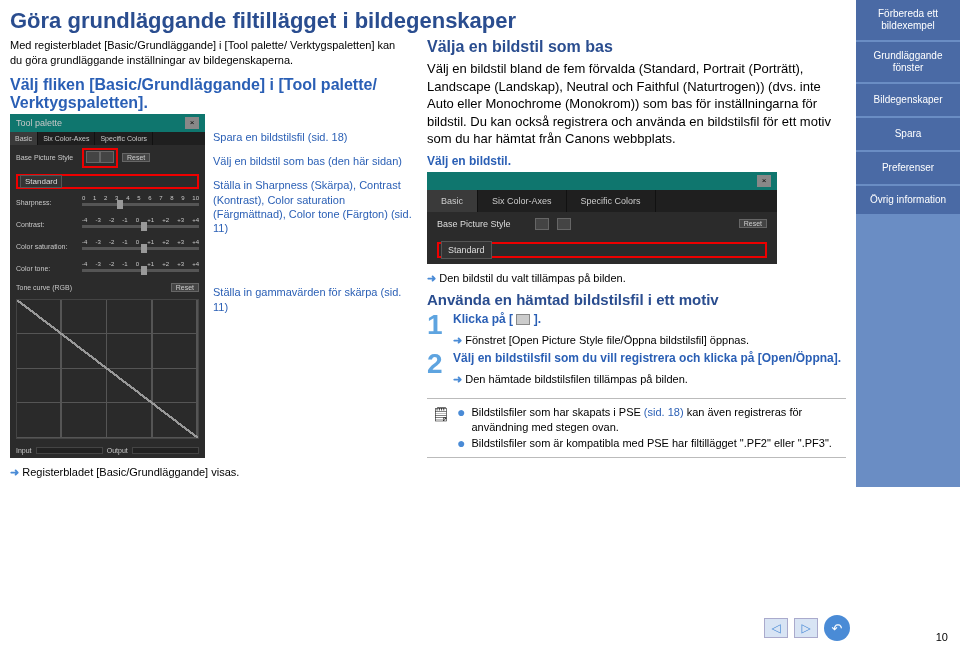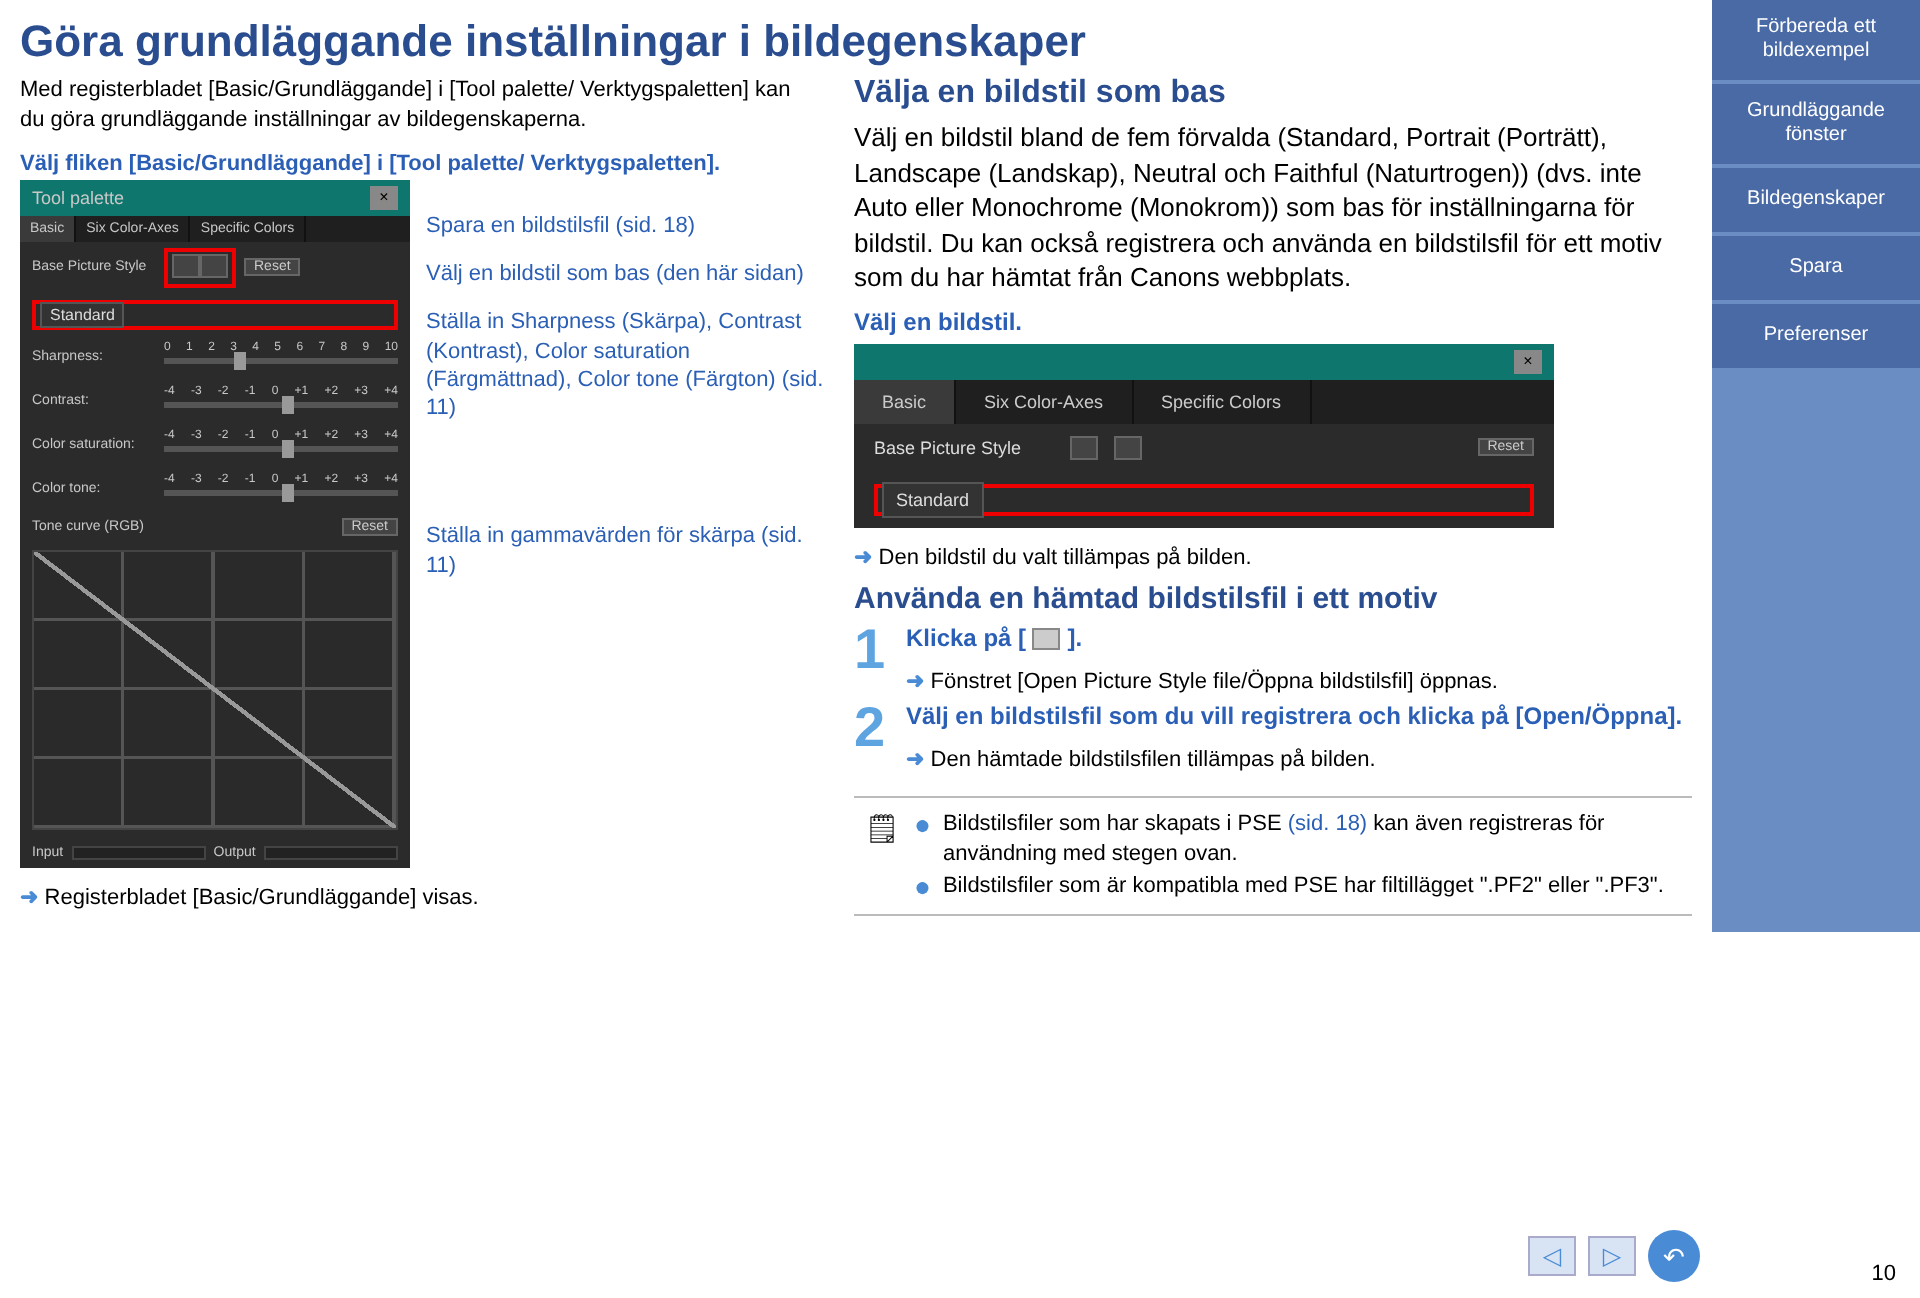--- a/index.html
+++ b/index.html
@@ -4,21 +4,21 @@
 <style>
   * { margin: 0; padding: 0; box-sizing: border-box; }
   body { font-family: Arial, sans-serif; font-size: 11px; width: 960px; height: 649px; background: #fff; position: relative; color: #000; }
   .page { display: flex; width: 960px; }
   .main { flex: 0 0 856px; padding: 8px 10px; }
   .sidebar { flex: 0 0 104px; background: #6a8dc4; display: flex; flex-direction: column; }
   .nav-item { background: #4a6aa5; color: #fff; text-align: center; padding: 8px 4px; margin-bottom: 2px; font-size: 10px; line-height: 1.2; }
   .nav-item.small { padding: 10px 4px; }
   h1 { font-size: 22px; font-weight: bold; color: #2a4d8f; margin-bottom: 4px; }
   .intro { font-size: 11px; line-height: 1.35; margin-bottom: 8px; max-width: 400px; }
-  .step1 { color: #2a5fb5; font-weight: bold; font-size: 11px; margin: 4px 0 2px 0; max-width: 400px; }
+  .step1 { color: #2a5fb5; font-weight: bold; font-size: 16px; margin: 4px 0 2px 0; max-width: 400px; }
   .sublink { color: #2a5fb5; text-align: right; display: block; font-size: 11px; margin: 2px 0 4px 0; max-width: 400px; }
   .columns { display: flex; gap: 12px; }
   .left-col { flex: 0 0 405px; }
   .right-col { flex: 1; }
   .figure-annot { display: flex; gap: 8px; }
   .dark-panel { width: 195px; background: #2b2b2b; position: relative; font-size: 8px; color: #c8c8c8; }
   .dp-header { background: #0f766e; padding: 3px 6px; font-size: 9px; display: flex; justify-content: space-between; align-items: center; }
   .dp-x { width: 14px; height: 12px; background: #888; color: #000; text-align: center; line-height: 12px; font-size: 8px; }
   .dp-tabs { display: flex; background: #1f1f1f; }
   .dp-tab { padding: 3px 5px; font-size: 7px; border-right: 1px solid #111; }
@@ -66,21 +66,21 @@
   .page-num { position: absolute; right: 12px; bottom: 6px; font-size: 11px; }
   .link { color: #2a5fb5; }
   .tip-icon { width: 20px; text-align: center; font-size: 14px; }
   .icon-square { display: inline-block; width: 14px; height: 11px; background: #ccc; border: 1px solid #888; vertical-align: middle; }
 </style>
 </head>
 <body>
 
 <div class="page">
   <div class="main">
-    <h1>Göra grundläggande inställningar i bildegenskaper</h1>
+    <h1>Göra grundläggande filtillägget i bildegenskaper</h1>
     <div class="columns">
       <div class="left-col">
         <p class="intro">Med registerbladet [Basic/Grundläggande] i [Tool palette/ Verktygspaletten] kan du göra grundläggande inställningar av bildegenskaperna.</p>
         <p class="step1">Välj fliken [Basic/Grundläggande] i [Tool palette/ Verktygspaletten].</p>
 
         <div class="figure-annot">
 
           <div class="dark-panel">
             <div class="dp-header">
               <span>Tool palette</span>
@@ -263,20 +263,21 @@
       </div>
     </div>
   </div>
 
   <div class="sidebar">
     <div class="nav-item">Förbereda ett bildexempel</div>
     <div class="nav-item">Grundläggande fönster</div>
     <div class="nav-item small">Bildegenskaper</div>
     <div class="nav-item small">Spara</div>
     <div class="nav-item small">Preferenser</div>
+    <div class="nav-item">Övrig information</div>
   </div>
 </div>
 
 <div class="bottom-nav">
   <span class="nav-btn">◁</span>
   <span class="nav-btn">▷</span>
   <span class="round-btn">↶</span>
 </div>
 <div class="page-num">10</div>
 

